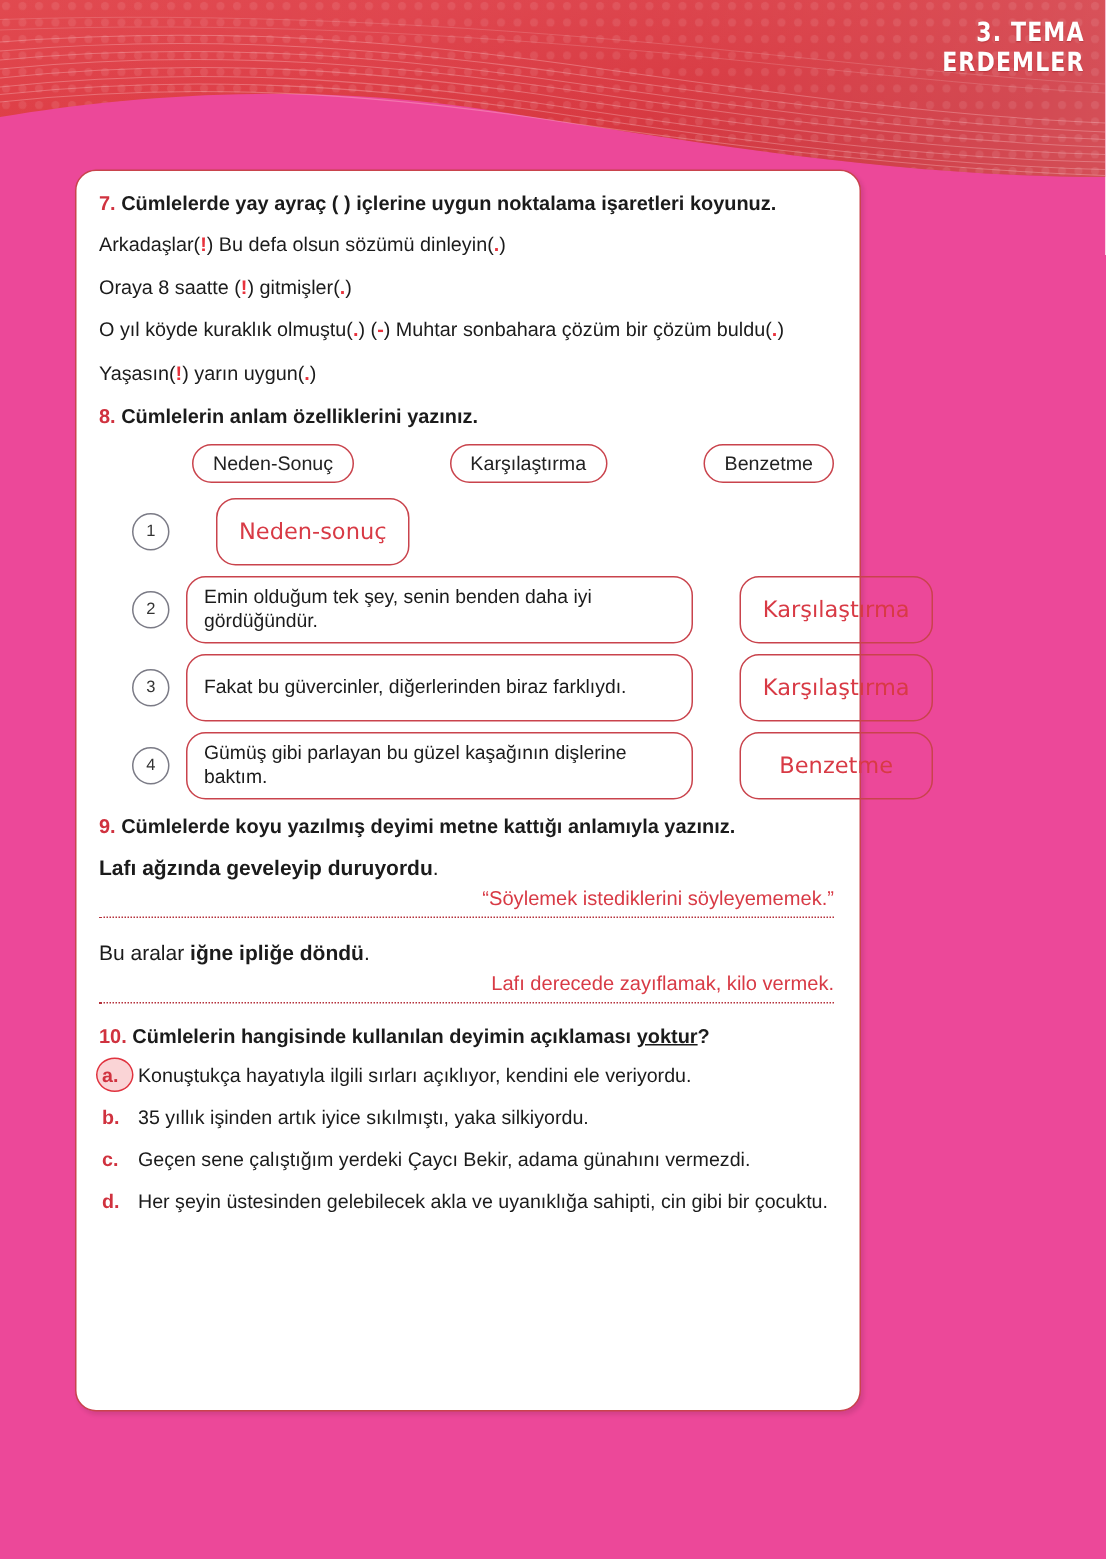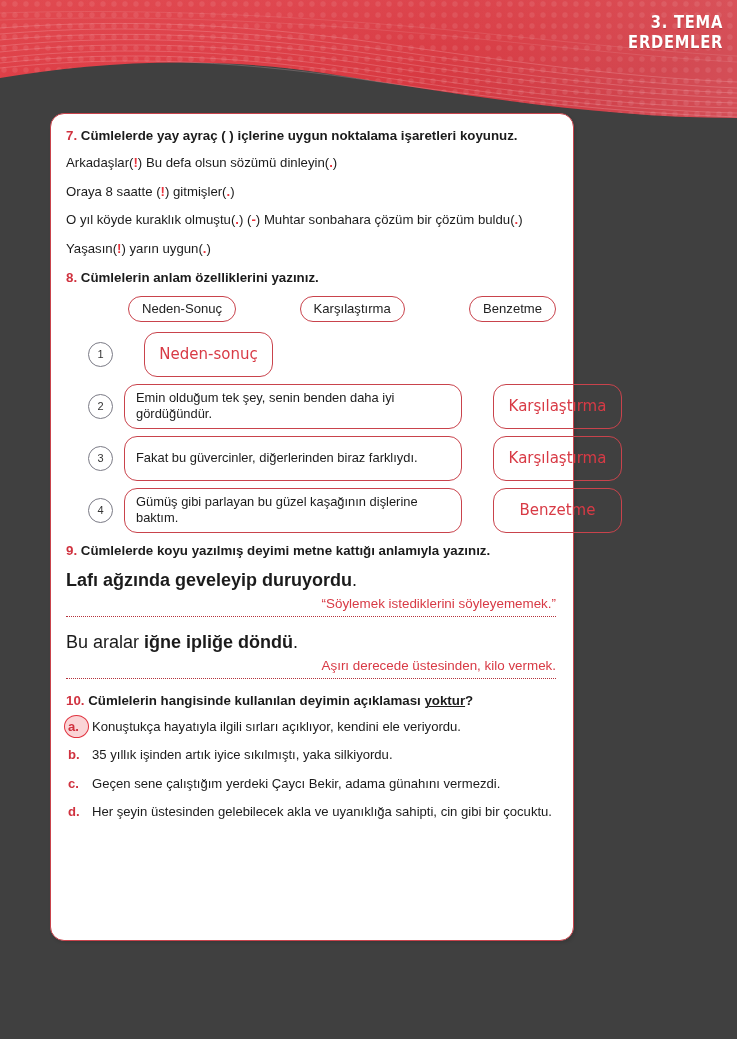--- a/index.html
+++ b/index.html
@@ -3,21 +3,21 @@
 <meta charset="utf-8">
 <style>
   * { box-sizing: border-box; margin: 0; padding: 0; }
   html, body {
     width: 737px; height: 1039px;
     background: #ffffff;
     font-family: "Liberation Sans", sans-serif;
     overflow: hidden;
   }
 
-  .page { position: relative; width: 737px; height: 1039px; background: #404040; }
+  .page { position: relative; width: 737px; height: 1039px; background: #ec4899; }
 
   
   .header-wave {
     position: absolute; top: 0; left: 0;
     width: 737px; height: 118px;
     overflow: hidden;
   }
   .header-wave svg { display: block; width: 737px; height: 118px; }
 
   .header-title {
@@ -122,21 +122,21 @@
     border-radius: 13px;
     display: flex; align-items: center; justify-content: center;
     font-size: 15px;
     color: #d83a45;
     font-family: "DejaVu Sans", sans-serif;
   }
 
   
   .q9-wrap { margin-top: 9px; }
   .idiom-line {
-    font-size: 18px;
+    font-size: 14px;
     color: #1b1b1b;
     margin-bottom: 3px;
     line-height: 1.3;
   }
   .idiom-line b { font-weight: bold; }
   .answer-line {
     position: relative;
     font-size: 13.4px;
     color: #d83a45;
     font-family: Liberation Sans, sans-serif;
@@ -297,21 +297,21 @@
       </div>
 
       <div class="idiom-line">
         <span></span><b>Lafı ağzında geveleyip duruyordu</b><span>.</span>
       </div>
       <div class="answer-line">“Söylemek istediklerini söyleyememek.”</div>
 
       <div class="idiom-line">
         <span>Bu aralar </span><b>iğne ipliğe döndü</b><span>.</span>
       </div>
-      <div class="answer-line">Aşırı derecede üstesinden, kilo vermek.</div>
+      <div class="answer-line">Lafı derecede zayıflamak, kilo vermek.</div>
     </div>
 
     <div class="q10-wrap">
       <div class="q10-head">
         <span class="q-num">10.</span>
         <span>Cümlelerin hangisinde kullanılan deyimin açıklaması </span><u>yoktur</u><span>?</span>
       </div>
 
       <div class="opt-row">
         <div class="opt-letter selected">a.</div>

